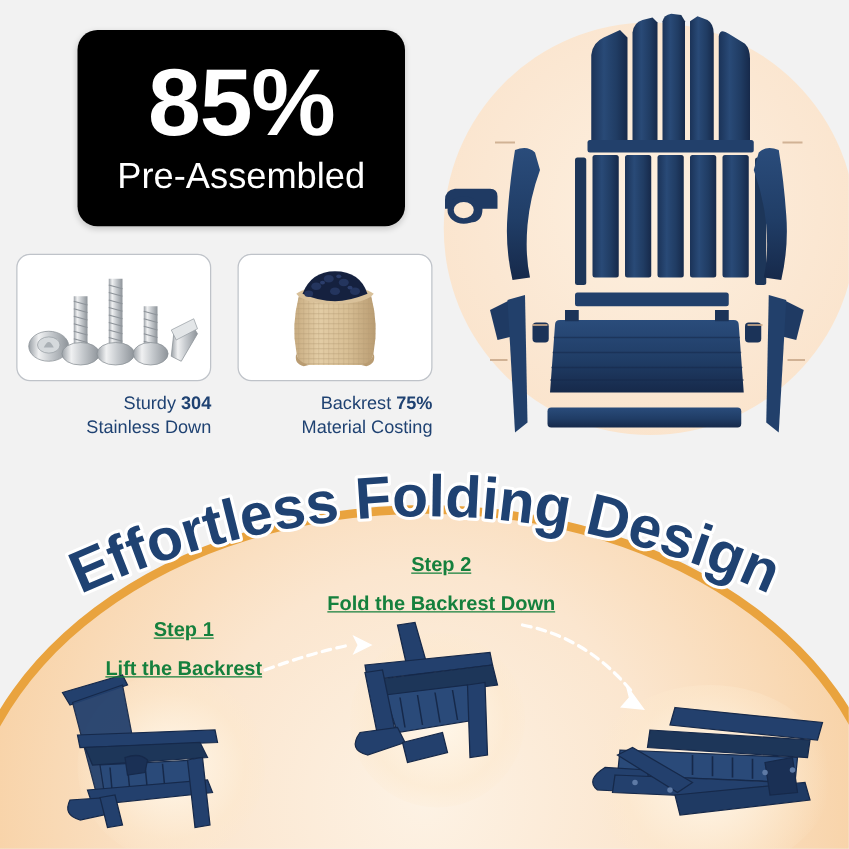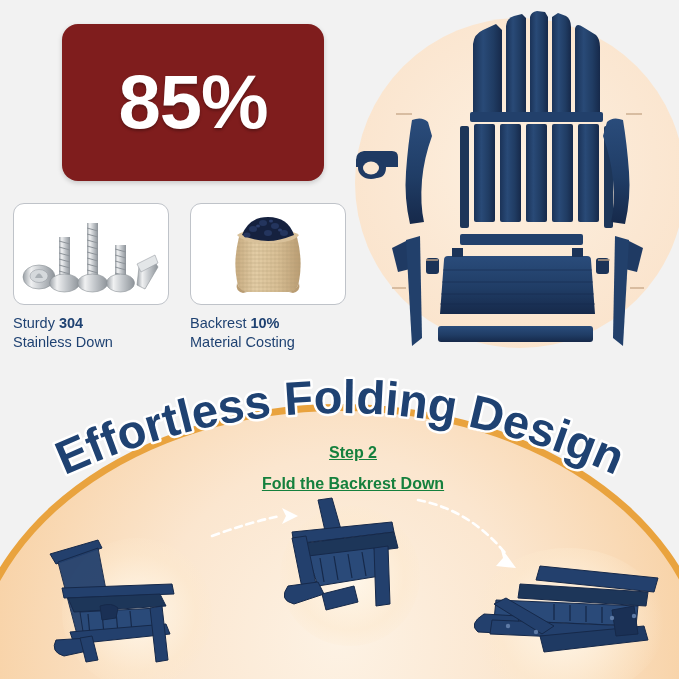--- a/index.html
+++ b/index.html
@@ -32,21 +32,21 @@
     background: radial-gradient(circle at 50% 45%, #fdf0e0 0%, #fbe7d2 55%, #fae1c7 100%);
   }
 
   
   .badge {
     position: absolute;
     left: 62px;
     top: 24px;
     width: 262px;
     height: 157px;
-    background: #7f1d1d;
+    background: #000000;
     border-radius: 16px;
     box-shadow: 0 2px 5px rgba(0,0,0,.18);
     display: flex;
     flex-direction: column;
     align-items: center;
     justify-content: center;
     color: #ffffff;
   }
   .badge-pct {
     font-size: 76px;
@@ -76,21 +76,21 @@
     border: 1px solid #bfc3c9;
     border-radius: 11px;
     box-sizing: border-box;
     display: flex;
     align-items: center;
     justify-content: center;
     overflow: hidden;
   }
   .feature-cap {
     margin-top: 9px;
-    text-align: left;
+    text-align: right;
     color: #1f4272;
     font-size: 14.5px;
     line-height: 1.32;
   }
   .feature-cap b { font-weight: 700; }
 
   
   .fold-panel {
     position: absolute;
     left: -34px;
@@ -253,20 +253,21 @@
       <line x1="276" y1="106" x2="292" y2="106"></line>
       <line x1="76" y1="252" x2="88" y2="252"></line>
       <line x1="248" y1="252" x2="260" y2="252"></line>
       <line x1="42" y1="280" x2="56" y2="280"></line>
       <line x1="280" y1="280" x2="294" y2="280"></line>
     </g>
   </svg>
 
   <div class="badge">
     <div class="badge-pct">85%</div>
+    <div class="badge-sub">Pre-Assembled</div>
   </div>
 
   <div class="feature f1">
     <div class="feature-box">
       <svg width="140" height="86" viewBox="0 0 140 86">
         <defs>
           <linearGradient id="mt" x1="0" y1="0" x2="1" y2="0">
             <stop offset="0%" stop-color="#9aa0a6"></stop>
             <stop offset="25%" stop-color="#f0f1f2"></stop>
             <stop offset="55%" stop-color="#c6cace"></stop>
@@ -369,21 +370,21 @@
               <ellipse cx="58" cy="12" rx="2" ry="1.5"></ellipse>
             <ellipse cx="67" cy="21" rx="2" ry="1.5"></ellipse>
           </g>
         </g>
 
         <path d="M24 74 Q22 82 30 84 L34 83 Q26 81 24 74 Z" fill="#b99c72"></path>
         <path d="M86 74 Q88 82 80 84 L76 83 Q84 81 86 74 Z" fill="#b99c72"></path>
       </svg>
     </div>
     <div class="feature-cap">
-      <span>Backrest </span><b>10%</b><br>
+      <span>Backrest </span><b>75%</b><br>
       <span>Material Costing</span>
     </div>
   </div>
 
   <div class="fold-panel"></div>
 
   <div class="step-glow glow1"></div>
   <div class="step-glow glow2"></div>
   <div class="step-glow glow3"></div>
 
@@ -463,18 +464,22 @@
     </g>
   </svg>
 
   <svg class="arrow-layer" viewBox="0 0 679 275">
     <path class="dash-arrow" d="M212 132 Q250 118 280 112"></path>
     <path class="arrow-head" d="M282 104 L298 112 L282 120 L286 112 Z"></path>
     <path class="dash-arrow" d="M418 96 Q470 106 506 150"></path>
     <path class="arrow-head" d="M500 142 L516 164 L496 162 L503 154 Z"></path>
   </svg>
 
+  <div class="step s1">
+    <div class="step-num">Step 1</div>
+    <div class="step-desc">Lift the Backrest</div>
+  </div>
   <div class="step s2">
     <div class="step-num">Step 2</div>
     <div class="step-desc">Fold the Backrest Down</div>
   </div>
 
 </div>
 
 </body></html>

